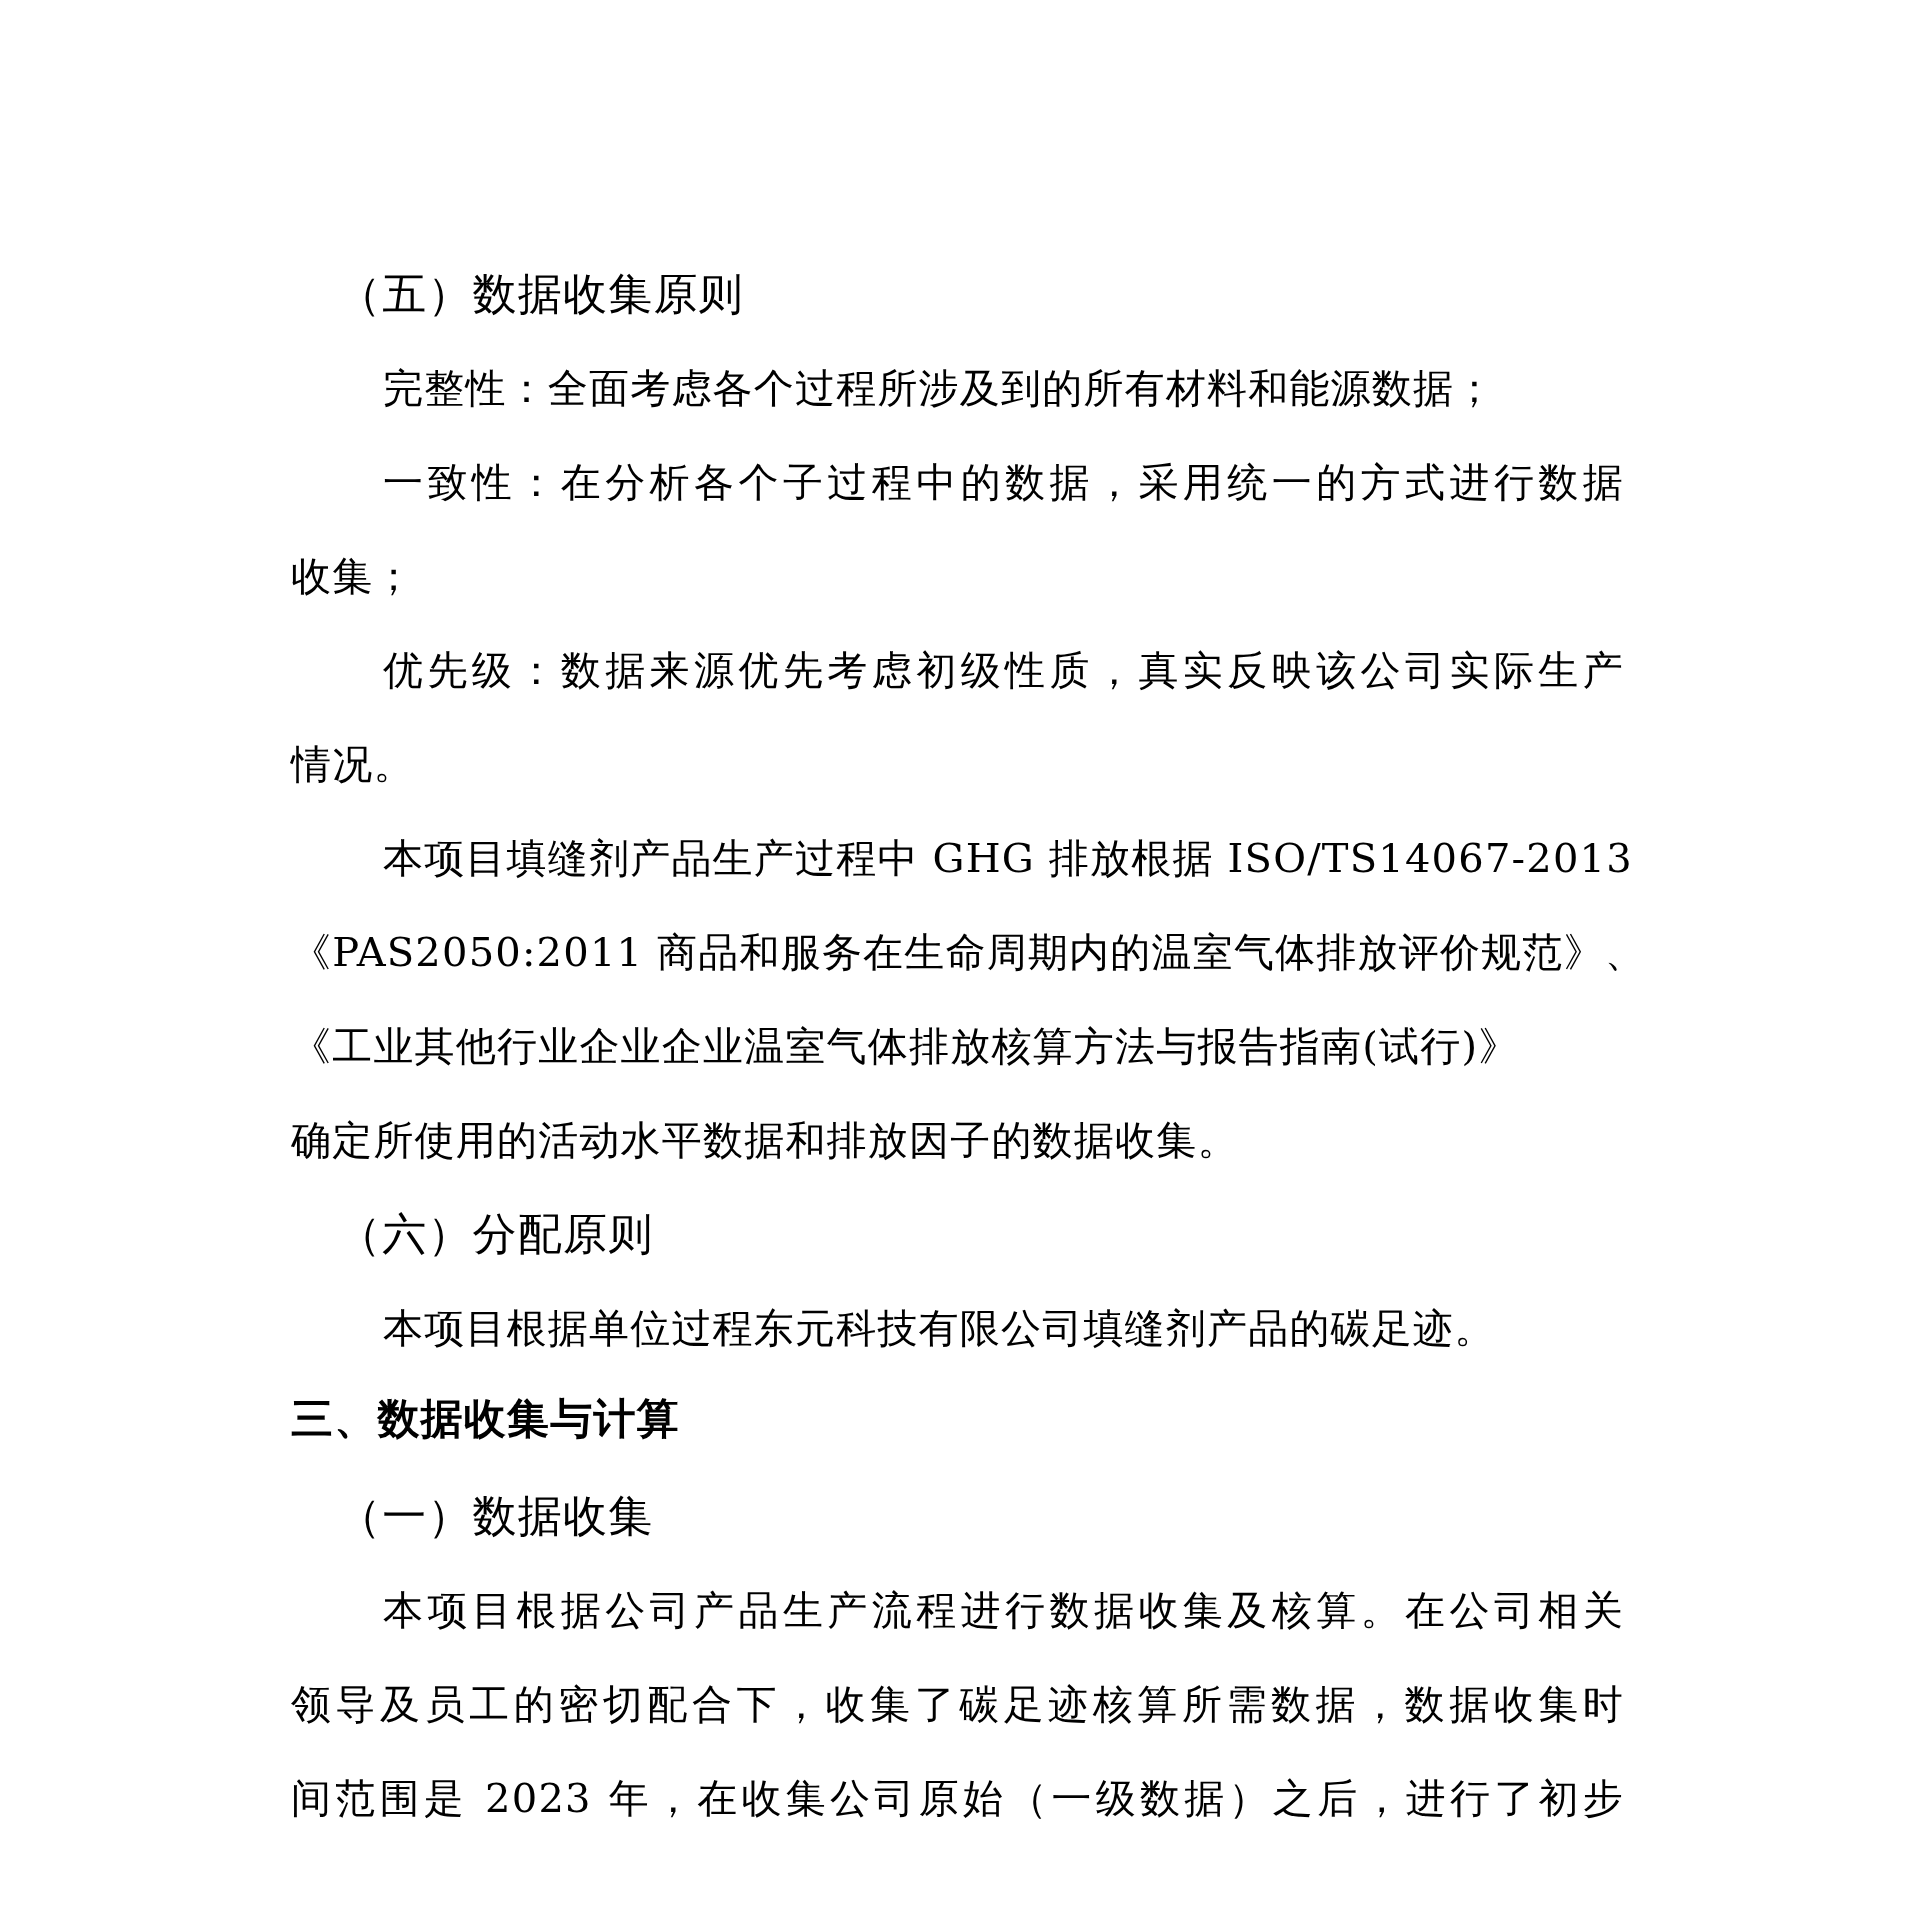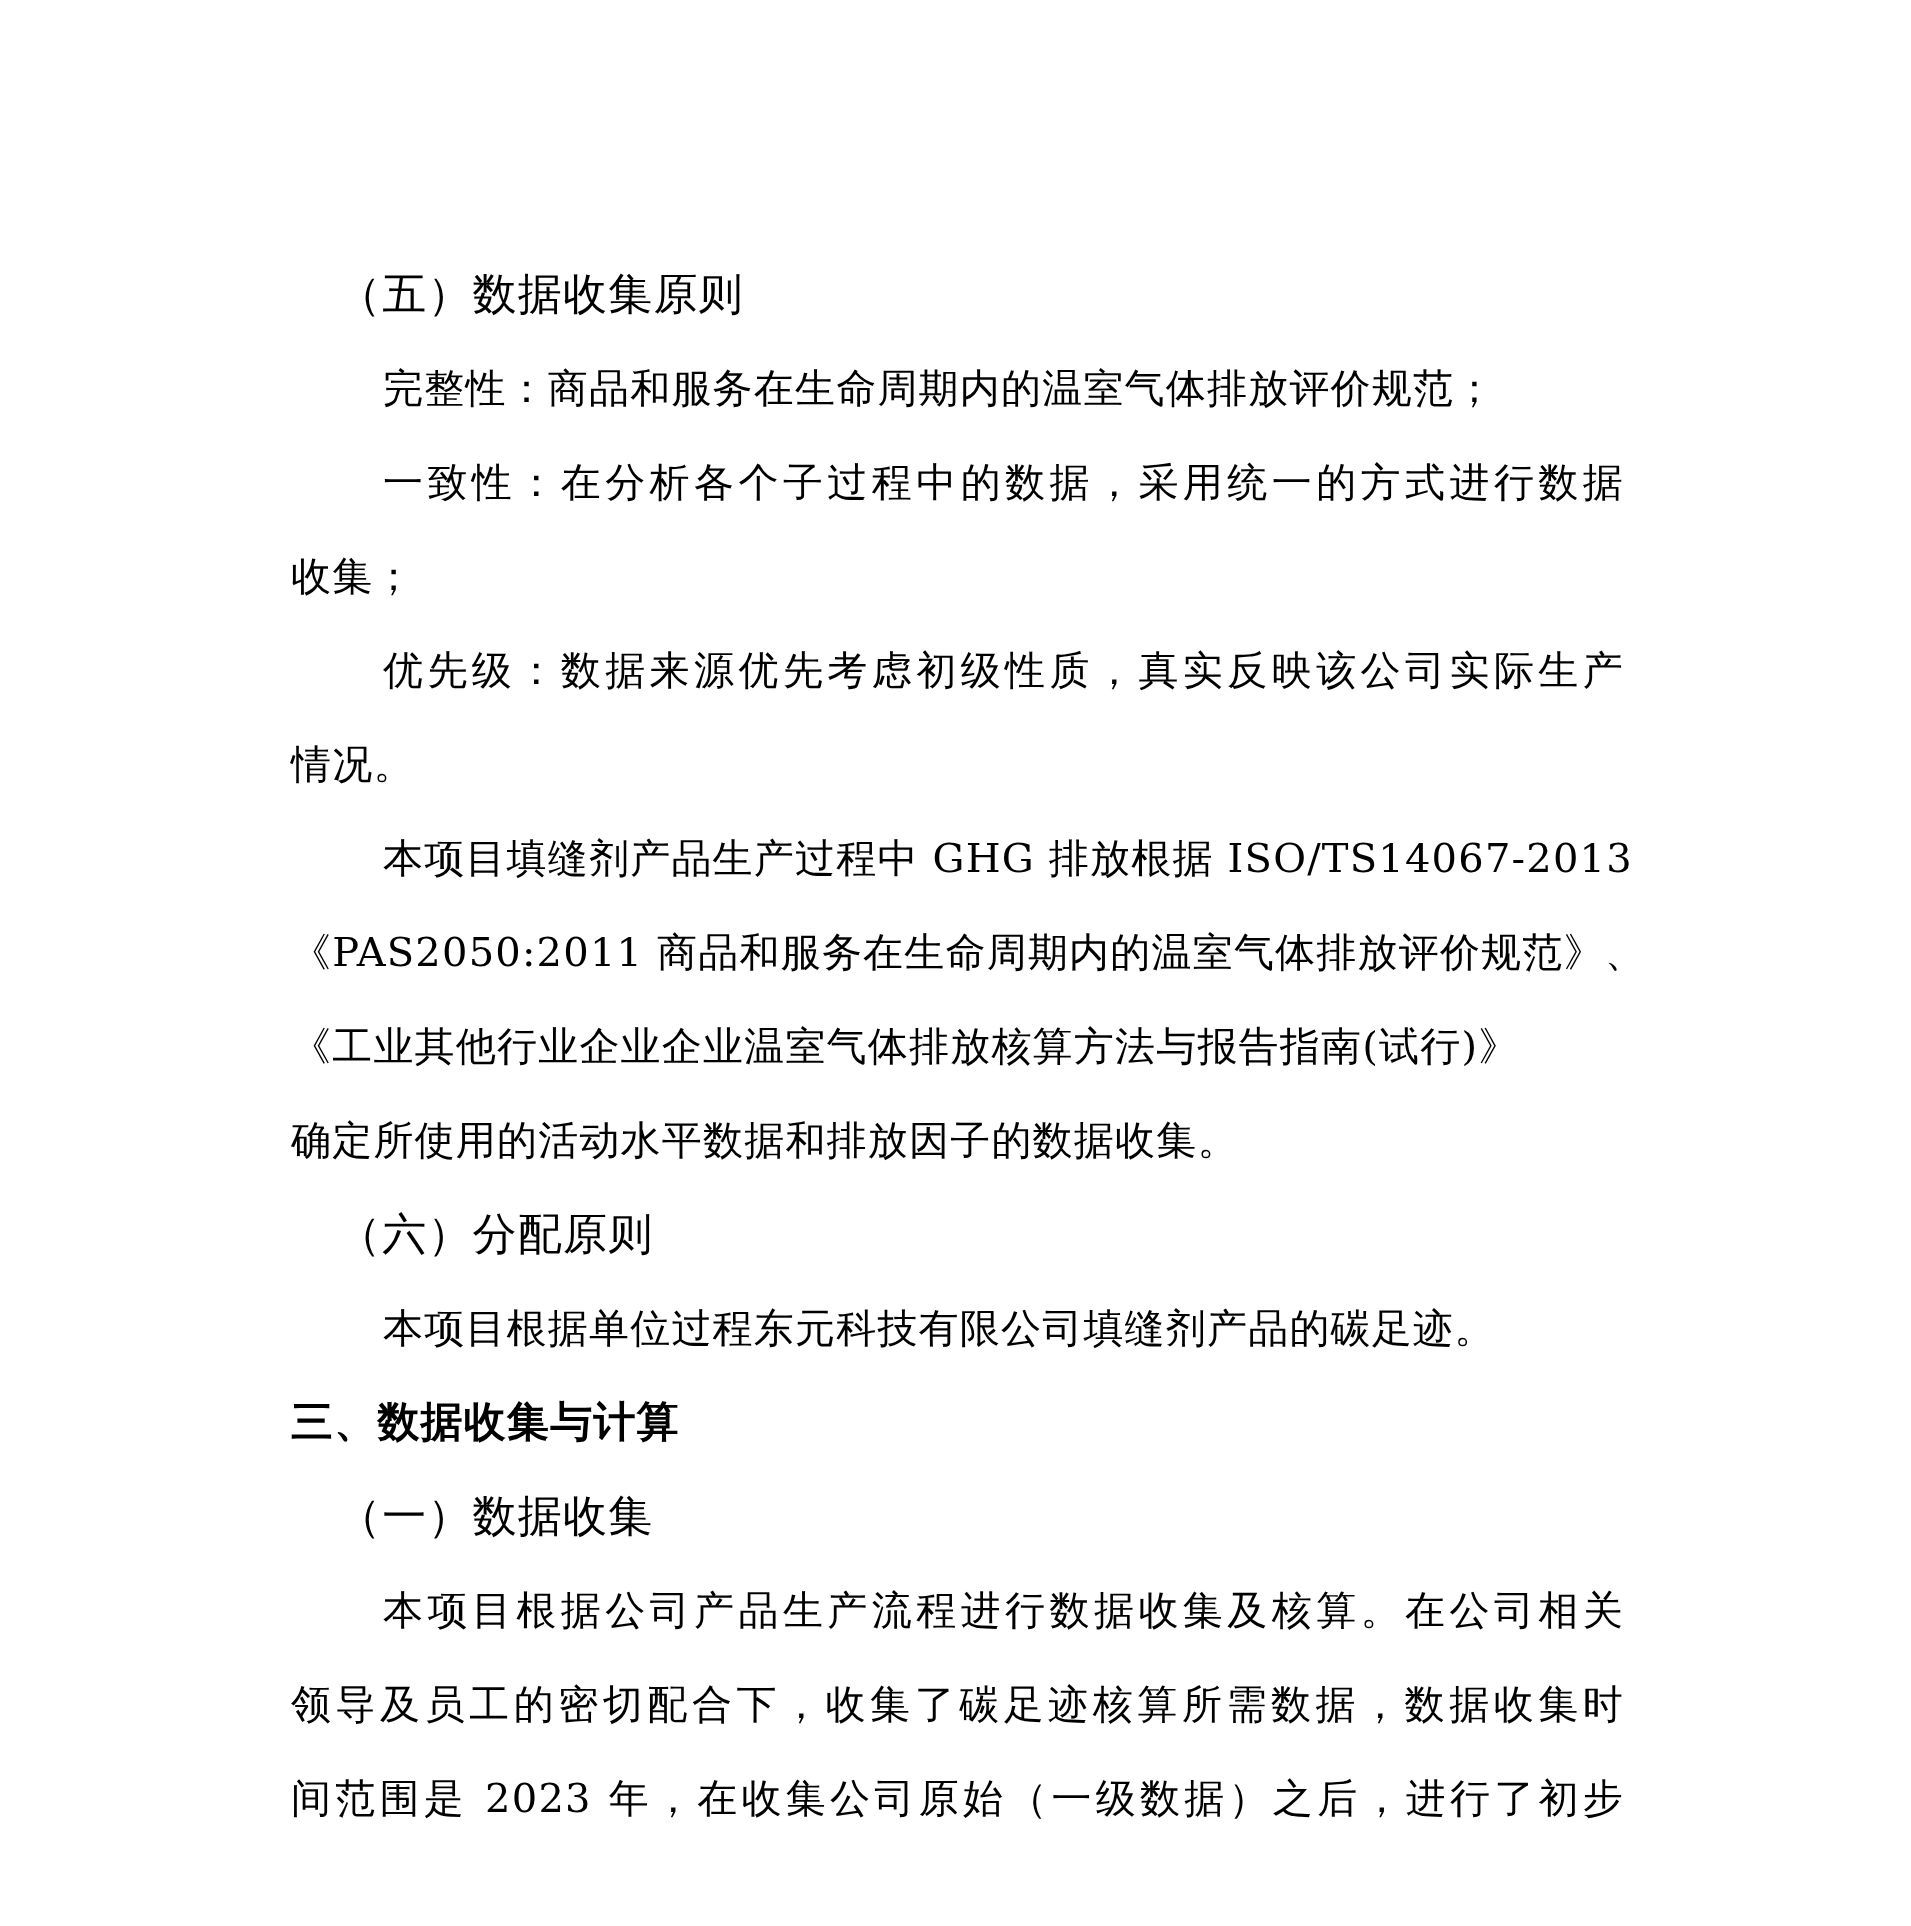--- a/index.html
+++ b/index.html
@@ -39,21 +39,21 @@
     .subhead {
       font-size: 44px;
       line-height: 94px;
       height: 94px;
       padding-left: 46px;
       margin: 0;
       font-weight: normal;
       letter-spacing: 1.2px;
     }
     .heading {
-      font-family: Liberation Serif, serif;
+      font-family: Liberation Mono, monospace;
       font-size: 42px;
       line-height: 94px;
       height: 94px;
       font-weight: bold;
       margin: 0;
       letter-spacing: 1.2px;
     }
     .justify-spread {
       text-align: justify;
       text-align-last: justify;
@@ -61,21 +61,21 @@
     }
   </style>
 </head>
 <body>
 
 <div class="page">
   <div class="content">
 
     <div class="subhead">（五）数据收集原则</div>
 
-    <div class="line" style="padding-left:92px">完整性：商品和服务在生命周期内的温室气体排放评价规范；</div>
+    <div class="line" style="padding-left:92px">完整性：全面考虑各个过程所涉及到的所有材料和能源数据；</div>
 
     <div class="line justify-spread" style="padding-left:92px">一致性：在分析各个子过程中的数据，采用统一的方式进行数据</div>
     <div class="line">收集；</div>
 
     <div class="line justify-spread" style="padding-left:92px">优先级：数据来源优先考虑初级性质，真实反映该公司实际生产</div>
     <div class="line">情况。</div>
 
     <div class="line justify-spread" style="padding-left:92px">本项目填缝剂产品生产过程中 GHG 排放根据 ISO/TS14067-2013</div>
     <div class="line justify-spread">《PAS2050:2011 商品和服务在生命周期内的温室气体排放评价规范》、</div>
     <div class="line">《工业其他行业企业企业温室气体排放核算方法与报告指南(试行)》</div>

